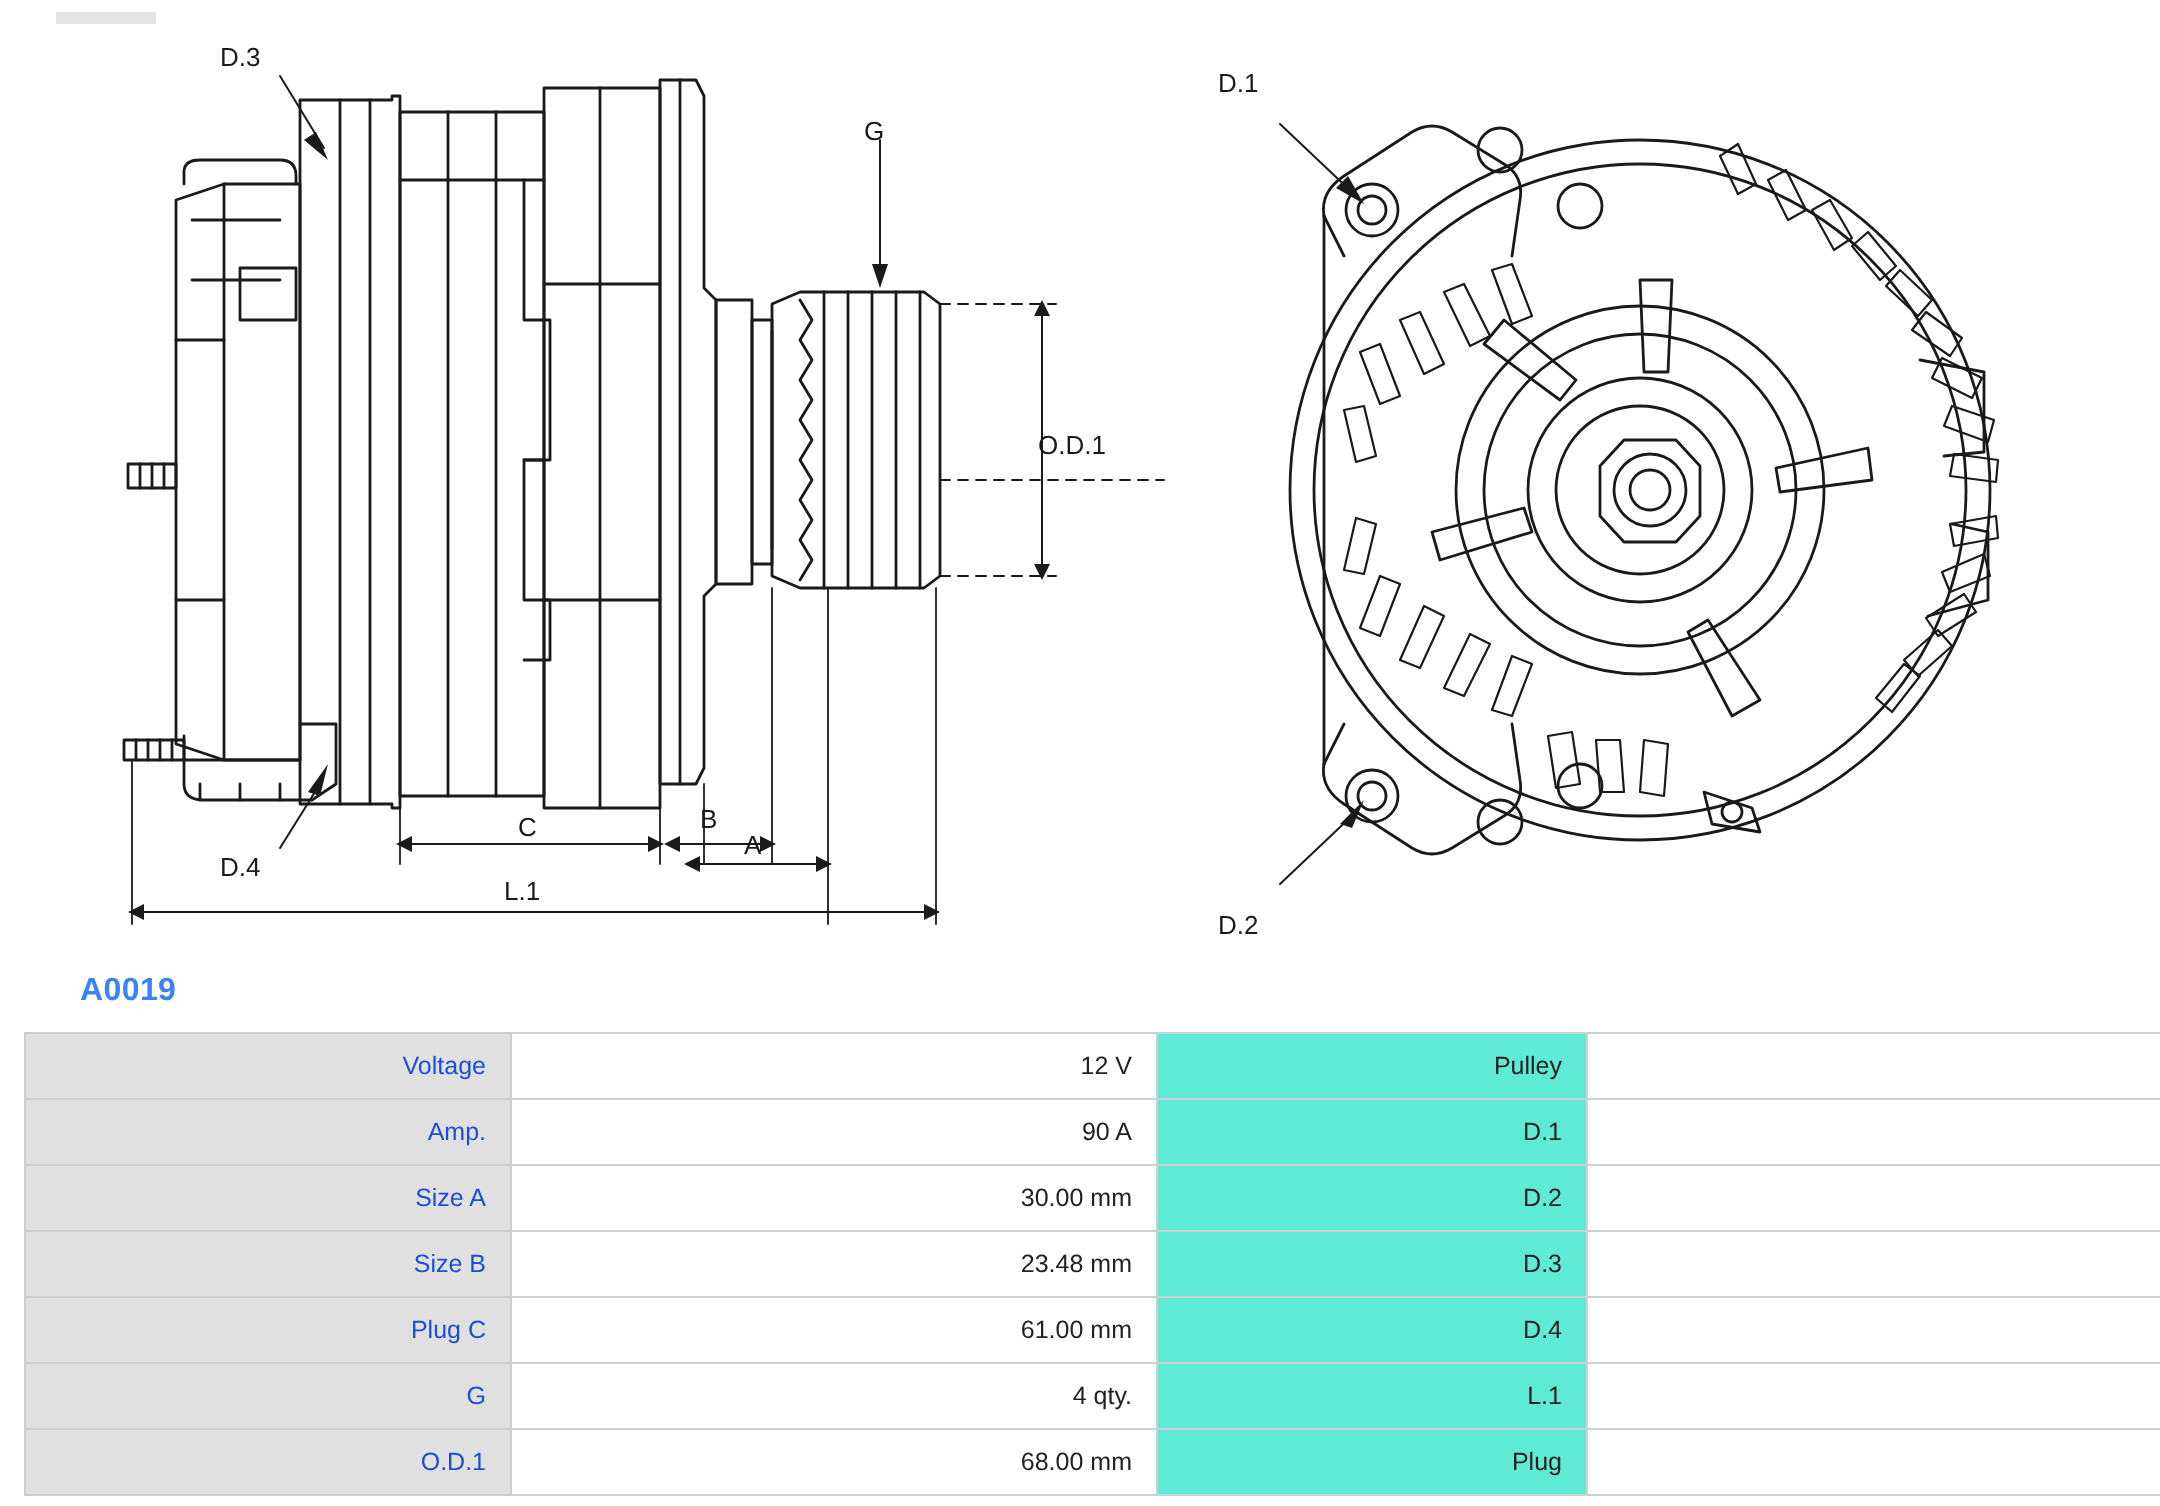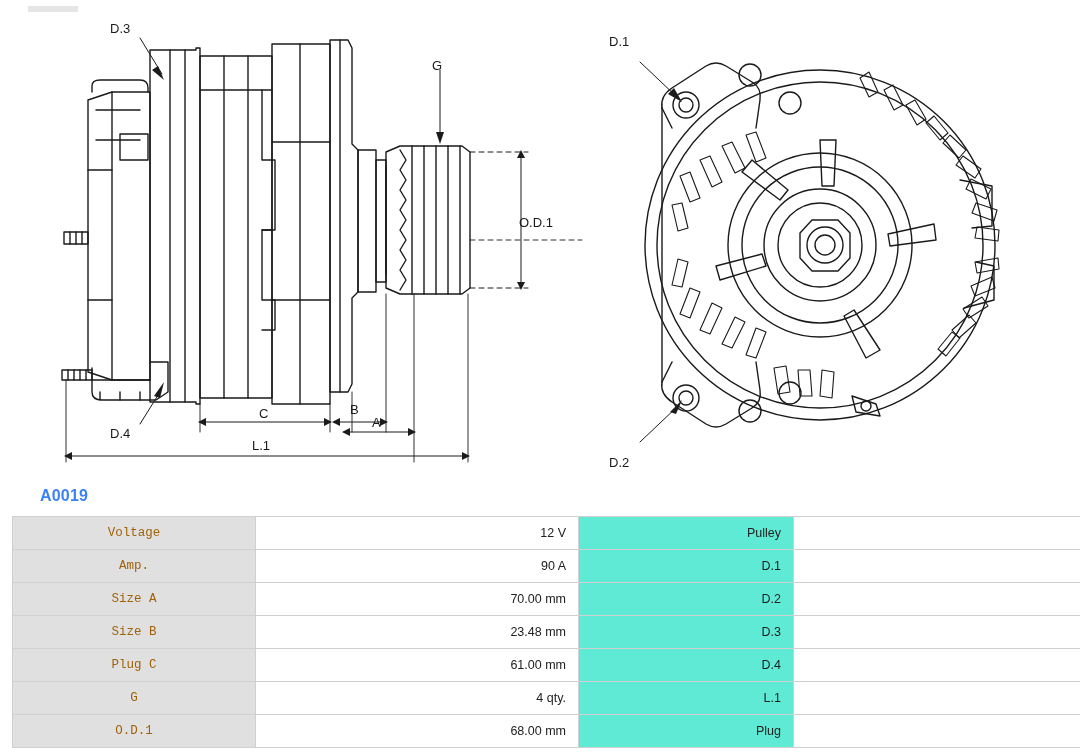--- a/index.html
+++ b/index.html
@@ -52,24 +52,23 @@
   .spec-table td {
     border: 1px solid #d0d0d0;
     height: 32px;
     padding: 0 12px;
     font-size: 12.5px;
     vertical-align: middle;
     background: #ffffff;
   }
   .spec-table td.label {
     background: #e0e0e0;
-    text-align: center;
-    color: #a16207;
+    text-align: right;
+    color: #1d4ed8;
     width: 218px;
-    font-family: Liberation Mono, monospace;
   }
   .spec-table td.value {
     text-align: right;
     color: #222222;
     width: 282px;
     padding-left: 28px;
   }
   .spec-table td.label2 {
     background: #5eead4;
     text-align: right;
@@ -304,21 +303,21 @@
         <td class="value2">AP</td>
       </tr>
       <tr>
         <td class="label">Amp.</td>
         <td class="value">90 A</td>
         <td class="label2">D.1</td>
         <td class="value2">8.50 mm</td>
       </tr>
       <tr>
         <td class="label">Size A</td>
-        <td class="value">70.00 mm</td>
+        <td class="value">30.00 mm</td>
         <td class="label2">D.2</td>
         <td class="value2">8.50 mm</td>
       </tr>
       <tr>
         <td class="label">Size B</td>
         <td class="value">23.48 mm</td>
         <td class="label2">D.3</td>
         <td class="value2">M8x1.25 mm</td>
       </tr>
       <tr>

